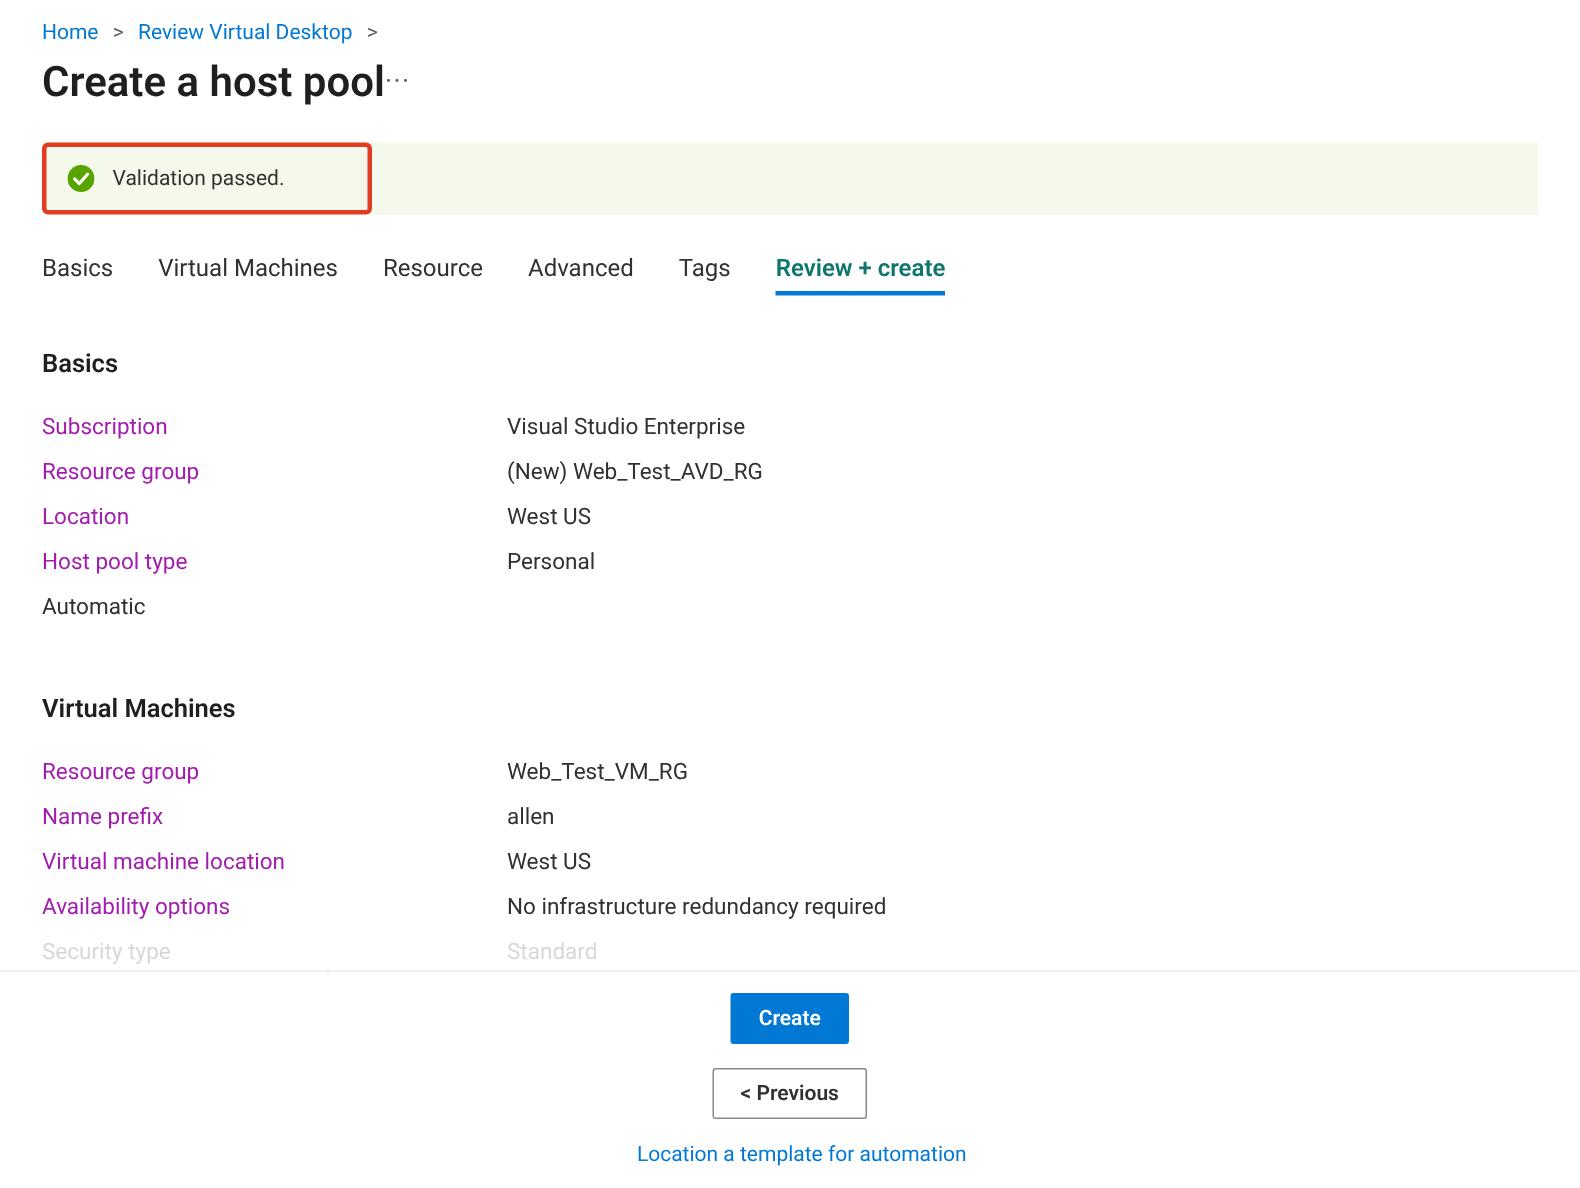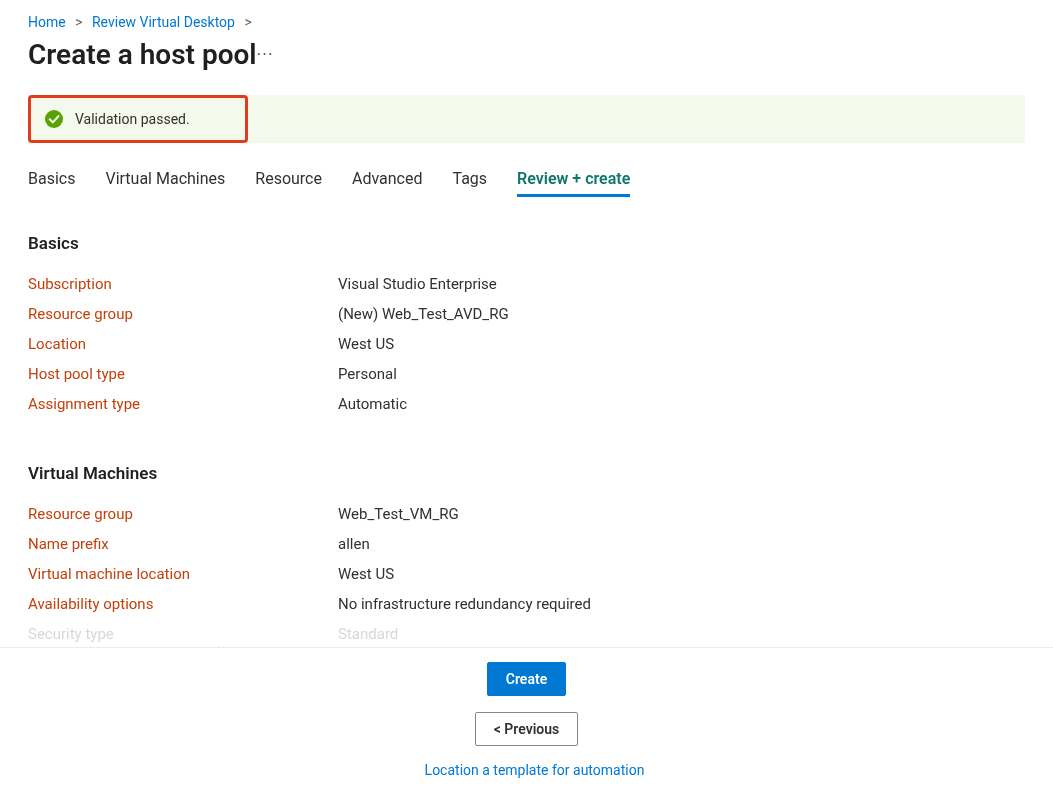--- a/index.html
+++ b/index.html
@@ -103,21 +103,21 @@
     margin: 0 0 16px 0;
     color: #201f1e;
   }
   .kv-row {
     display: flex;
     font-size: 15px;
     line-height: 30px;
   }
   .kv-label {
     width: 310px;
-    color: #c2410c;
+    color: #a21caf;
     flex: 0 0 310px;
   }
   .kv-value {
     color: #323130;
   }
   .footer {
     position: absolute;
     left: 0;
     right: 0;
     bottom: 0;
@@ -222,21 +222,20 @@
     </div>
     <div class="kv-row">
       <div class="kv-label">Location</div>
       <div class="kv-value">West US</div>
     </div>
     <div class="kv-row">
       <div class="kv-label">Host pool type</div>
       <div class="kv-value">Personal</div>
     </div>
     <div class="kv-row">
-      <div class="kv-label">Assignment type</div>
       <div class="kv-value">Automatic</div>
     </div>
   </div>
 
   <div class="section" style="margin-bottom:0;">
     <h2>Virtual Machines</h2>
     <div class="kv-row">
       <div class="kv-label">Resource group</div>
       <div class="kv-value">Web_Test_VM_RG</div>
     </div>

